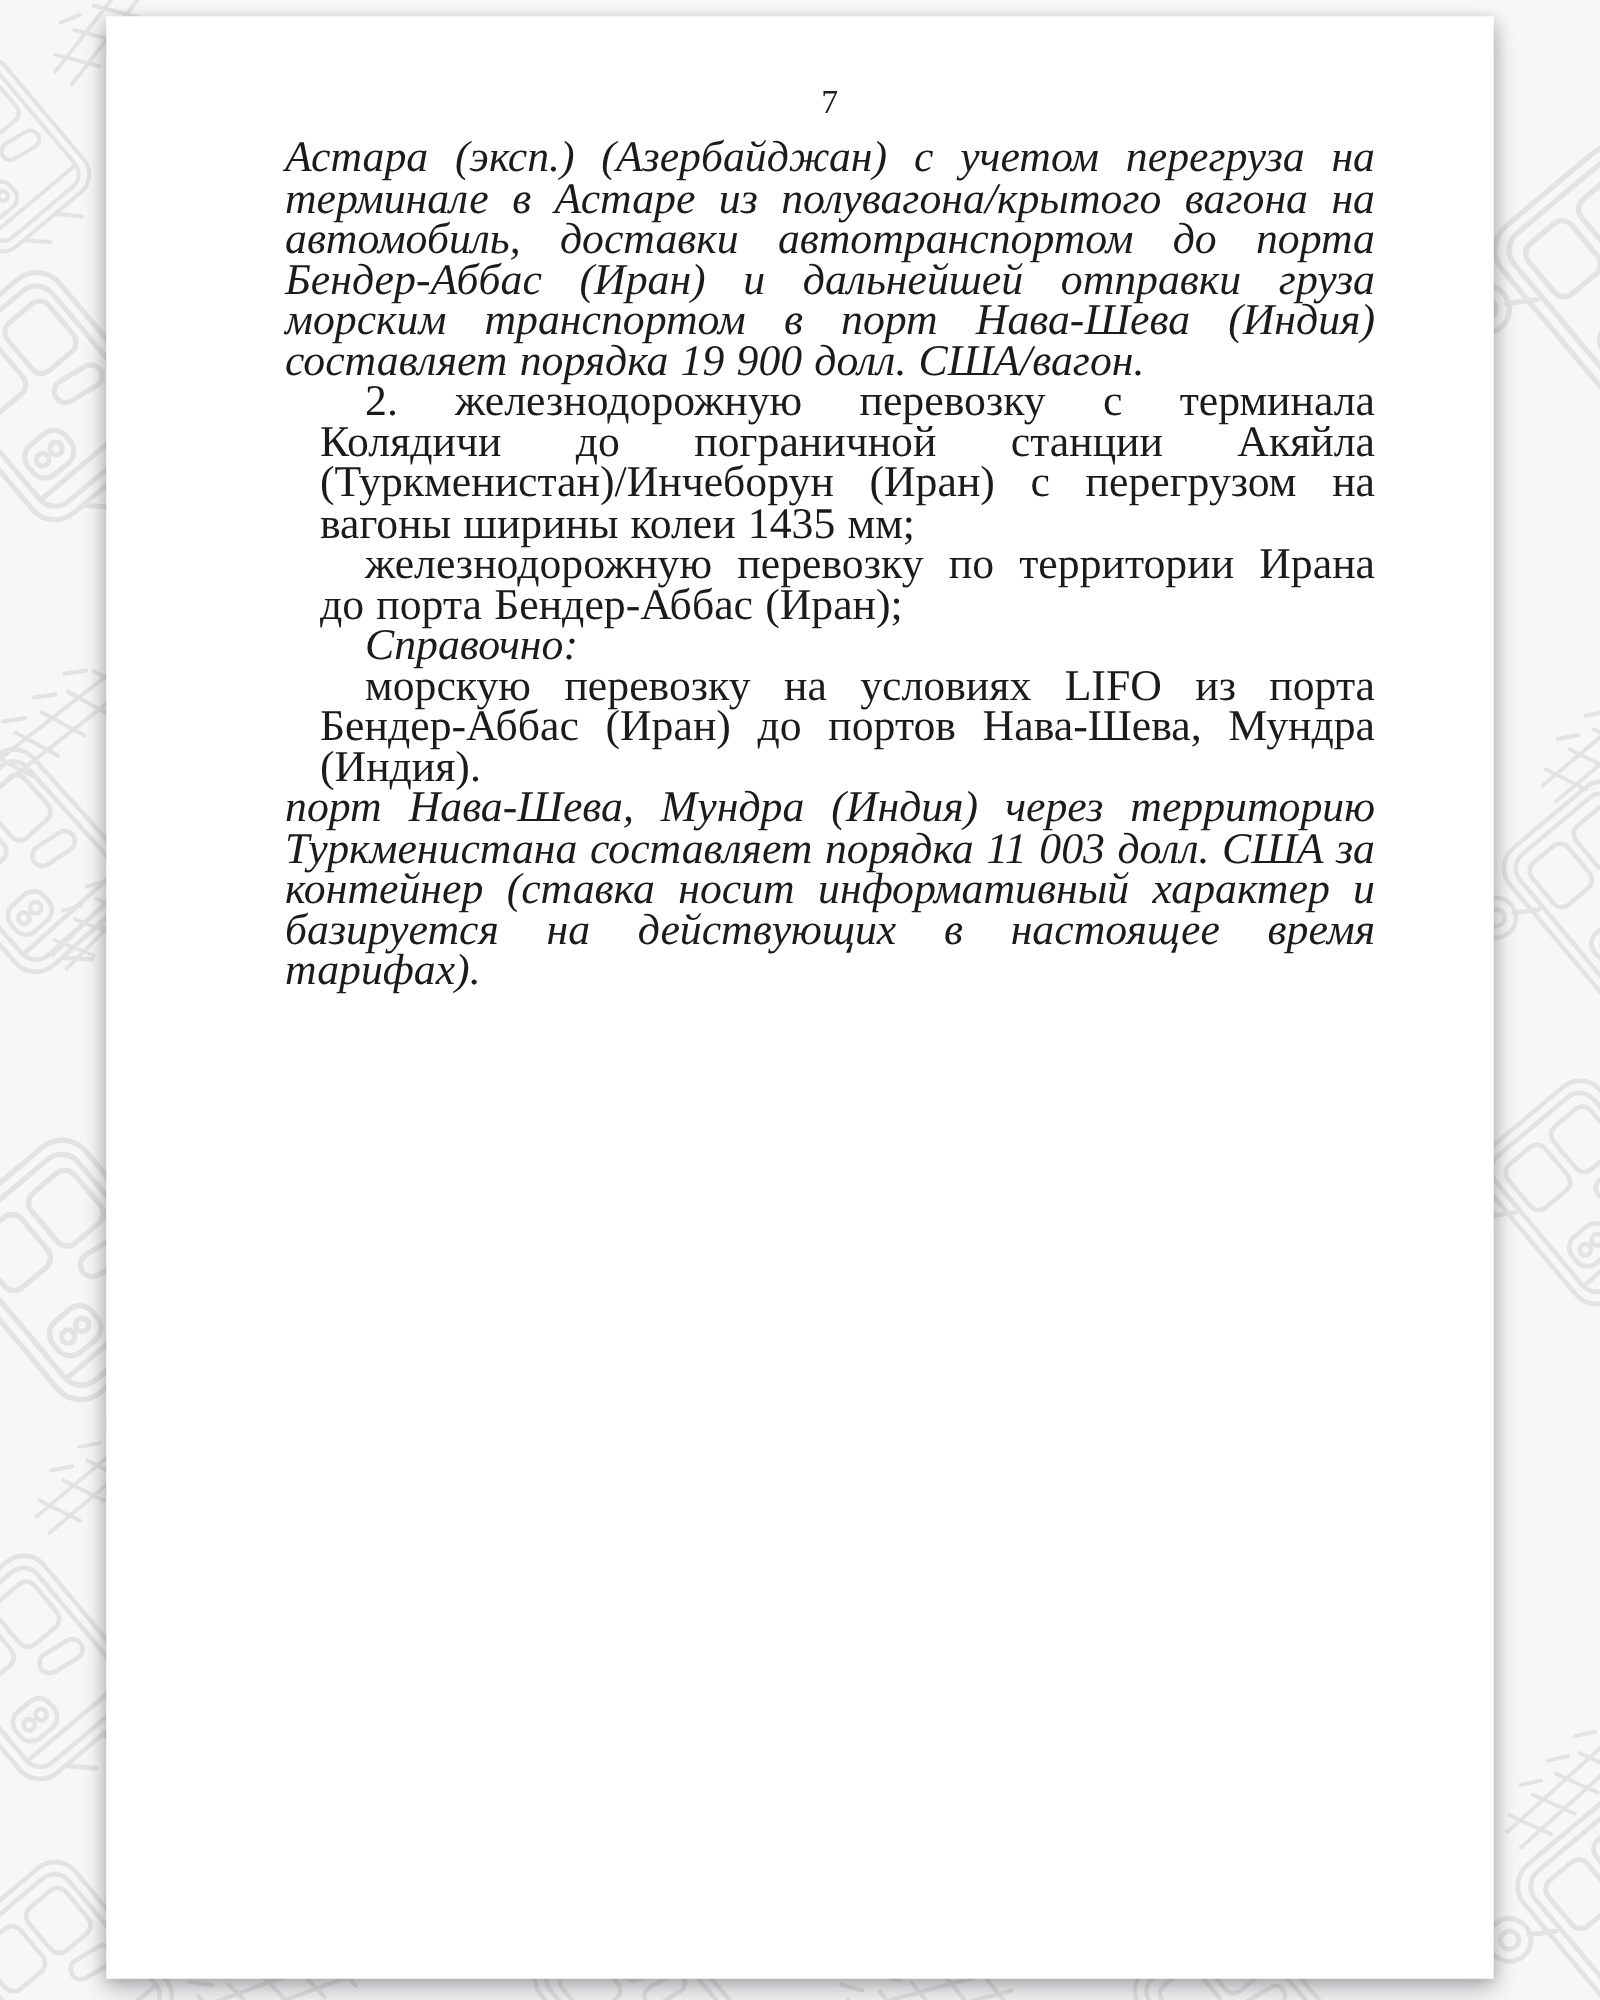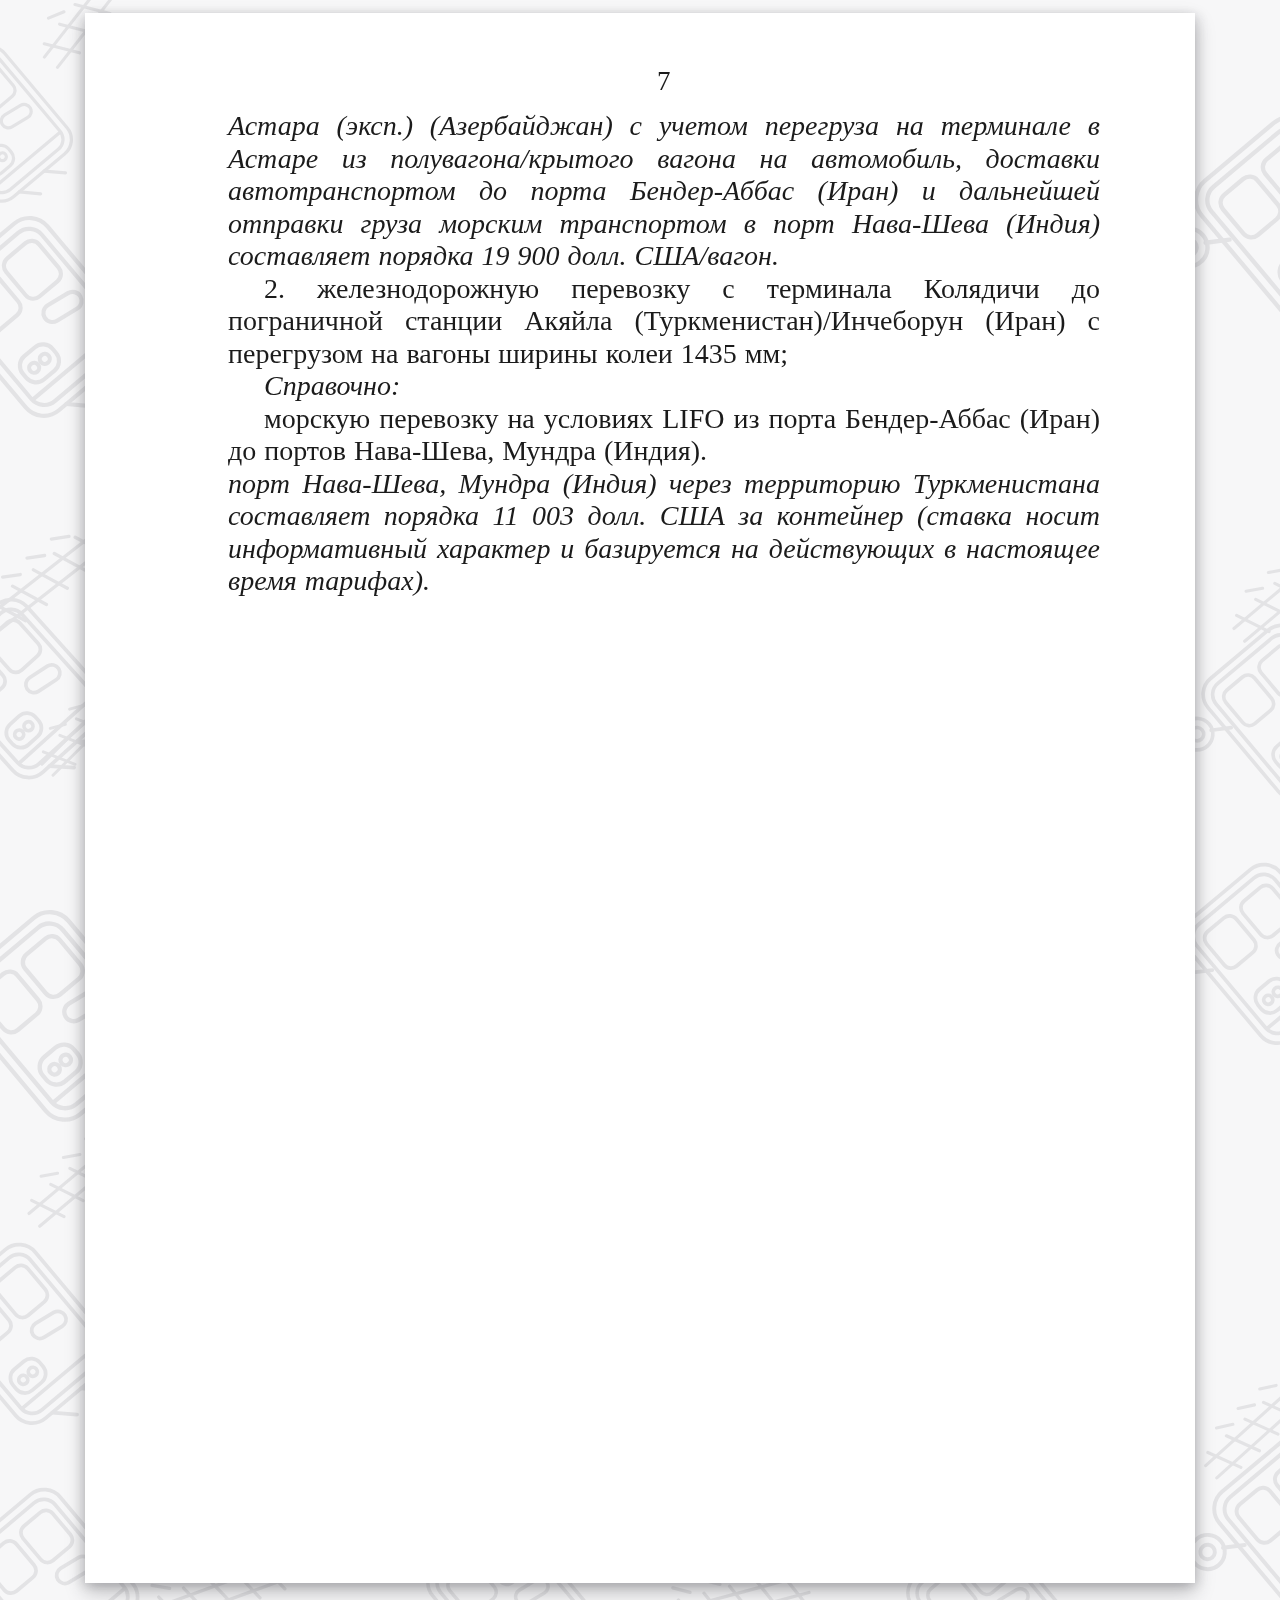--- a/index.html
+++ b/index.html
@@ -42,27 +42,27 @@
 
   .page-number {
     text-align: center;
     font-size: 27px;
     line-height: 32px;
     margin-bottom: 13px;
     letter-spacing: 0.5px;
   }
 
   .para {
-    font-size: 28px;
+    font-size: 35px;
     line-height: 32.5px;
     text-align: justify;
     word-spacing: 1px;
   }
   .italic { font-style: italic; }
-  .indent { text-indent: 36px; }
+  .indent { text-indent: 36px; margin-left: 28px; }
   .justify-last { text-align-last: justify; }
 </style>
 </head>
 <body>
 
 <svg width="0" height="0" style="position:absolute" aria-hidden="true">
   <defs>
     <g id="wm-train">
       <circle cx="15" cy="34" r="13"></circle>
       <circle cx="15" cy="34" r="5.5"></circle>
@@ -155,20 +155,21 @@
 
 <div class="sheet">
   <div class="content">
 
     <div class="page-number">7</div>
 
     <p class="para italic">Астара (эксп.) (Азербайджан) с учетом перегруза на терминале в Астаре из полувагона/крытого вагона на автомобиль, доставки автотранспортом до порта Бендер-Аббас (Иран) и дальнейшей отправки груза морским транспортом в порт Нава-Шева (Индия) составляет порядка 19 900 долл. США/вагон.</p>
 
     <p class="para indent">2. железнодорожную перевозку с терминала Колядичи до пограничной станции Акяйла (Туркменистан)/Инчеборун (Иран) с перегрузом на вагоны ширины колеи 1435 мм;</p>
 
+    <p class="para indent">железнодорожную перевозку по территории Ирана до порта Бендер-Аббас (Иран);</p>
 
     <p class="para italic indent">Справочно:</p>
 
     <p class="para indent">морскую перевозку на условиях LIFO из порта Бендер-Аббас (Иран) до портов Нава-Шева, Мундра (Индия).</p>
 
 
     <p class="para italic">порт Нава-Шева, Мундра (Индия) через территорию Туркменистана составляет порядка 11 003 долл. США за контейнер (ставка носит информативный характер и базируется на действующих в настоящее время тарифах).</p>
 
   </div>
 </div>

